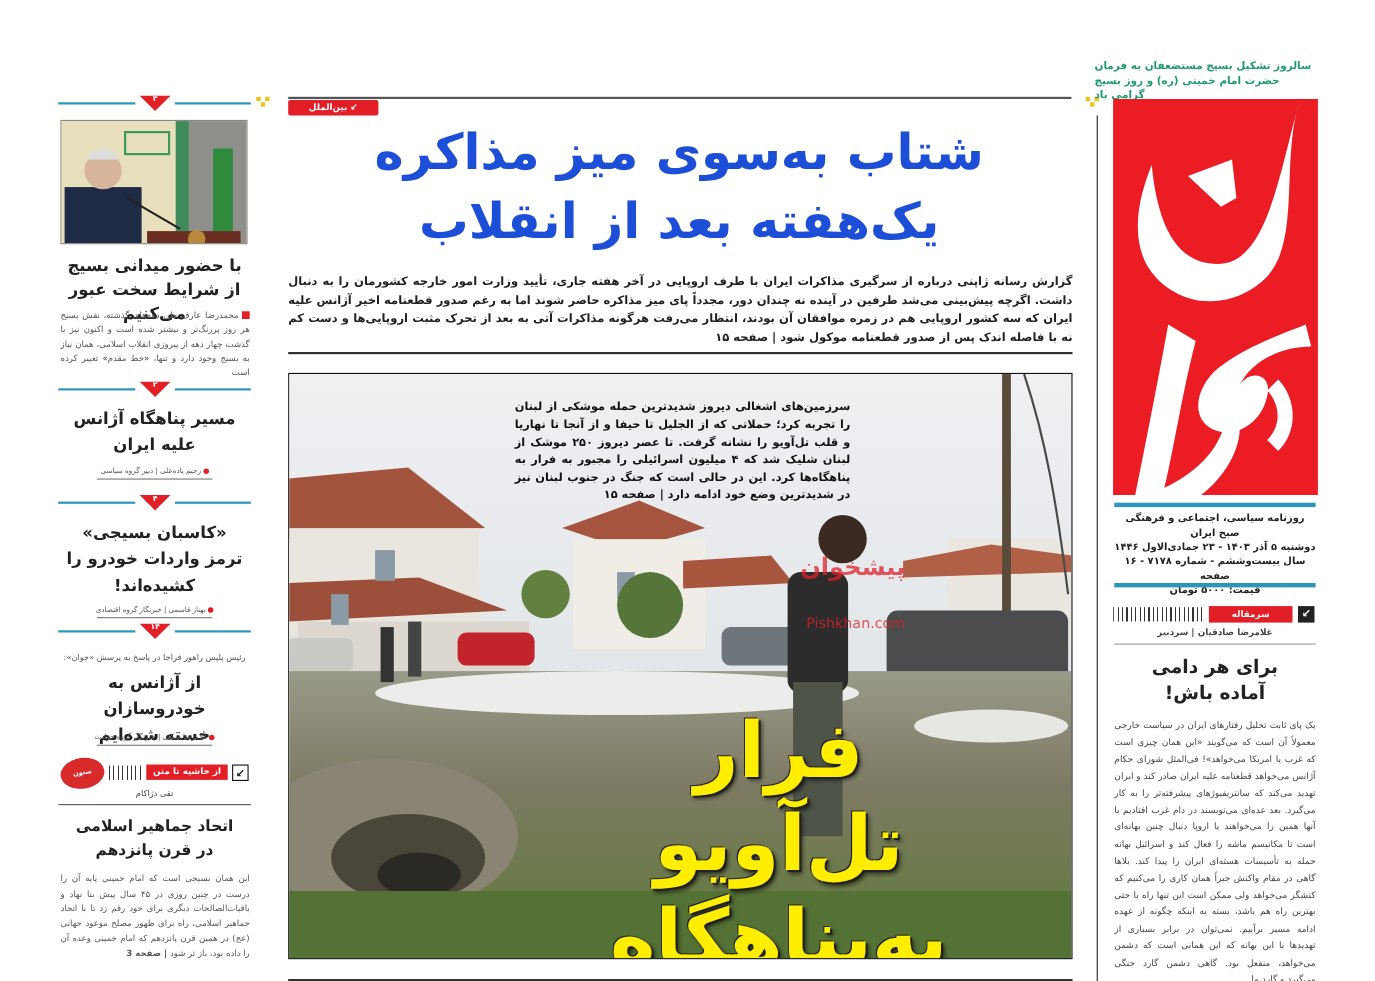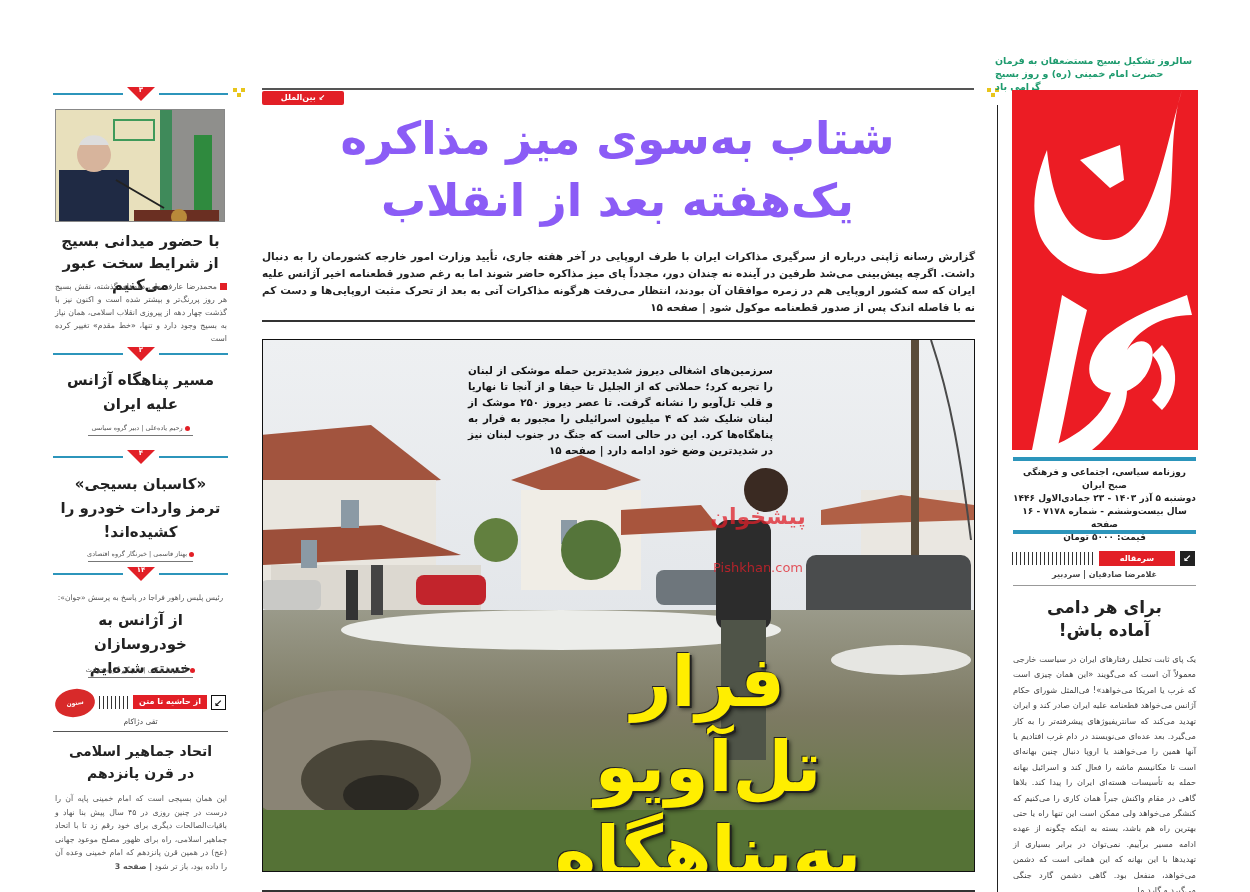--- a/index.html
+++ b/index.html
@@ -24,29 +24,29 @@
   .arrow-icon { position: absolute; top: 0; width: 15px; height: 15px; background: #222; color: #fff; font-size: 10px; line-height: 15px; text-align: center; font-weight: bold; }
   #ed-author { position: absolute; left: 28px; top: 530px; width: 183px; text-align: center; font-size: 8px; color: #444; font-weight: bold; }
   #ed-rule { position: absolute; left: 28px; top: 545px; width: 183px; height: 1px; background: #999; }
   #ed-title { position: absolute; left: 28px; top: 556px; width: 183px; text-align: center; font-size: 17px; line-height: 23px; font-weight: bold; color: #222; }
   #ed-body { position: absolute; left: 28px; top: 612px; width: 183px; font-size: 8.2px; line-height: 15.4px; color: #444; text-align: justify; }
 
   
   #center-col { position: absolute; left: 255px; top: 80px; width: 725px; height: 812px; }
   #center-top-rule { position: absolute; left: 7px; top: 8px; width: 712px; height: 1.5px; background: #555; }
   #section-tag { position: absolute; left: 7px; top: 11px; width: 82px; height: 14px; background: #e21f26; border-radius: 2px; color: #fff; font-size: 8px; line-height: 14px; text-align: center; font-weight: bold; }
-  #headline { position: absolute; left: 0; top: 28px; width: 725px; text-align: center; font-size: 45px; line-height: 62px; font-weight: 900; color: #8b5cf6; letter-spacing: -1px; }
+  #headline { position: absolute; left: 0; top: 28px; width: 725px; text-align: center; font-size: 45px; line-height: 62px; font-weight: 900; color: #1d4ed8; letter-spacing: -1px; }
   #lead { position: absolute; left: 7px; top: 168px; width: 713px; font-size: 10.5px; line-height: 17px; text-align: justify; text-align-last: right; color: #222; font-weight: bold; }
   #lead-rule { position: absolute; left: 7px; top: 240px; width: 713px; height: 1.5px; background: #333; }
 
   #photo { position: absolute; left: 7px; top: 259px; width: 713px; height: 533px; border: 1px solid #111; overflow: hidden; background: #dfe3e8; }
   #photo svg { display: block; }
   #photo-caption { position: absolute; left: 205px; top: 22px; width: 305px; font-size: 10.3px; line-height: 16px; text-align: justify; text-align-last: right; color: #111; font-weight: bold; }
   #photo-headline { position: absolute; left: 285px; top: 300px; width: 320px; text-align: center; font-size: 70px; line-height: 85px; font-weight: 900; color: #ffee00; text-shadow: 2px 2px 0 #222, -1px -1px 0 #222, 3px 3px 4px rgba(0,0,0,.6); letter-spacing: -2px; }
-  #watermark { position: absolute; left: 430px; top: 165px; width: 130px; text-align: center; color: #e0202a; opacity: .75; }
+  #watermark { position: absolute; left: 430px; top: 165px; width: 130px; text-align: right; color: #e0202a; opacity: .75; }
   #watermark .wm-fa { font-size: 22px; font-weight: bold; line-height: 24px; display: block; }
   #watermark .wm-en { font-size: 13px; line-height: 14px; direction: ltr; display: block; margin-top: 32px; }
   #center-bottom-rule { position: absolute; left: 7px; top: 810px; width: 713px; height: 1.5px; background: #333; }
 
   
   #left-col { position: absolute; left: 53px; top: 80px; width: 178px; height: 812px; }
   .page-marker { position: absolute; left: 0; width: 175px; height: 14px; }
   .page-marker .ln { position: absolute; top: 6px; height: 1.5px; background: #2c95bb; }
   .page-marker .tri { position: absolute; left: 74px; top: 0; width: 0; height: 0; border-left: 14px solid transparent; border-right: 14px solid transparent; border-top: 14px solid #e21f26; }
   .page-marker .num { position: absolute; left: 74px; top: -1px; width: 28px; text-align: center; font-size: 7px; color: #fff; font-weight: bold; }

